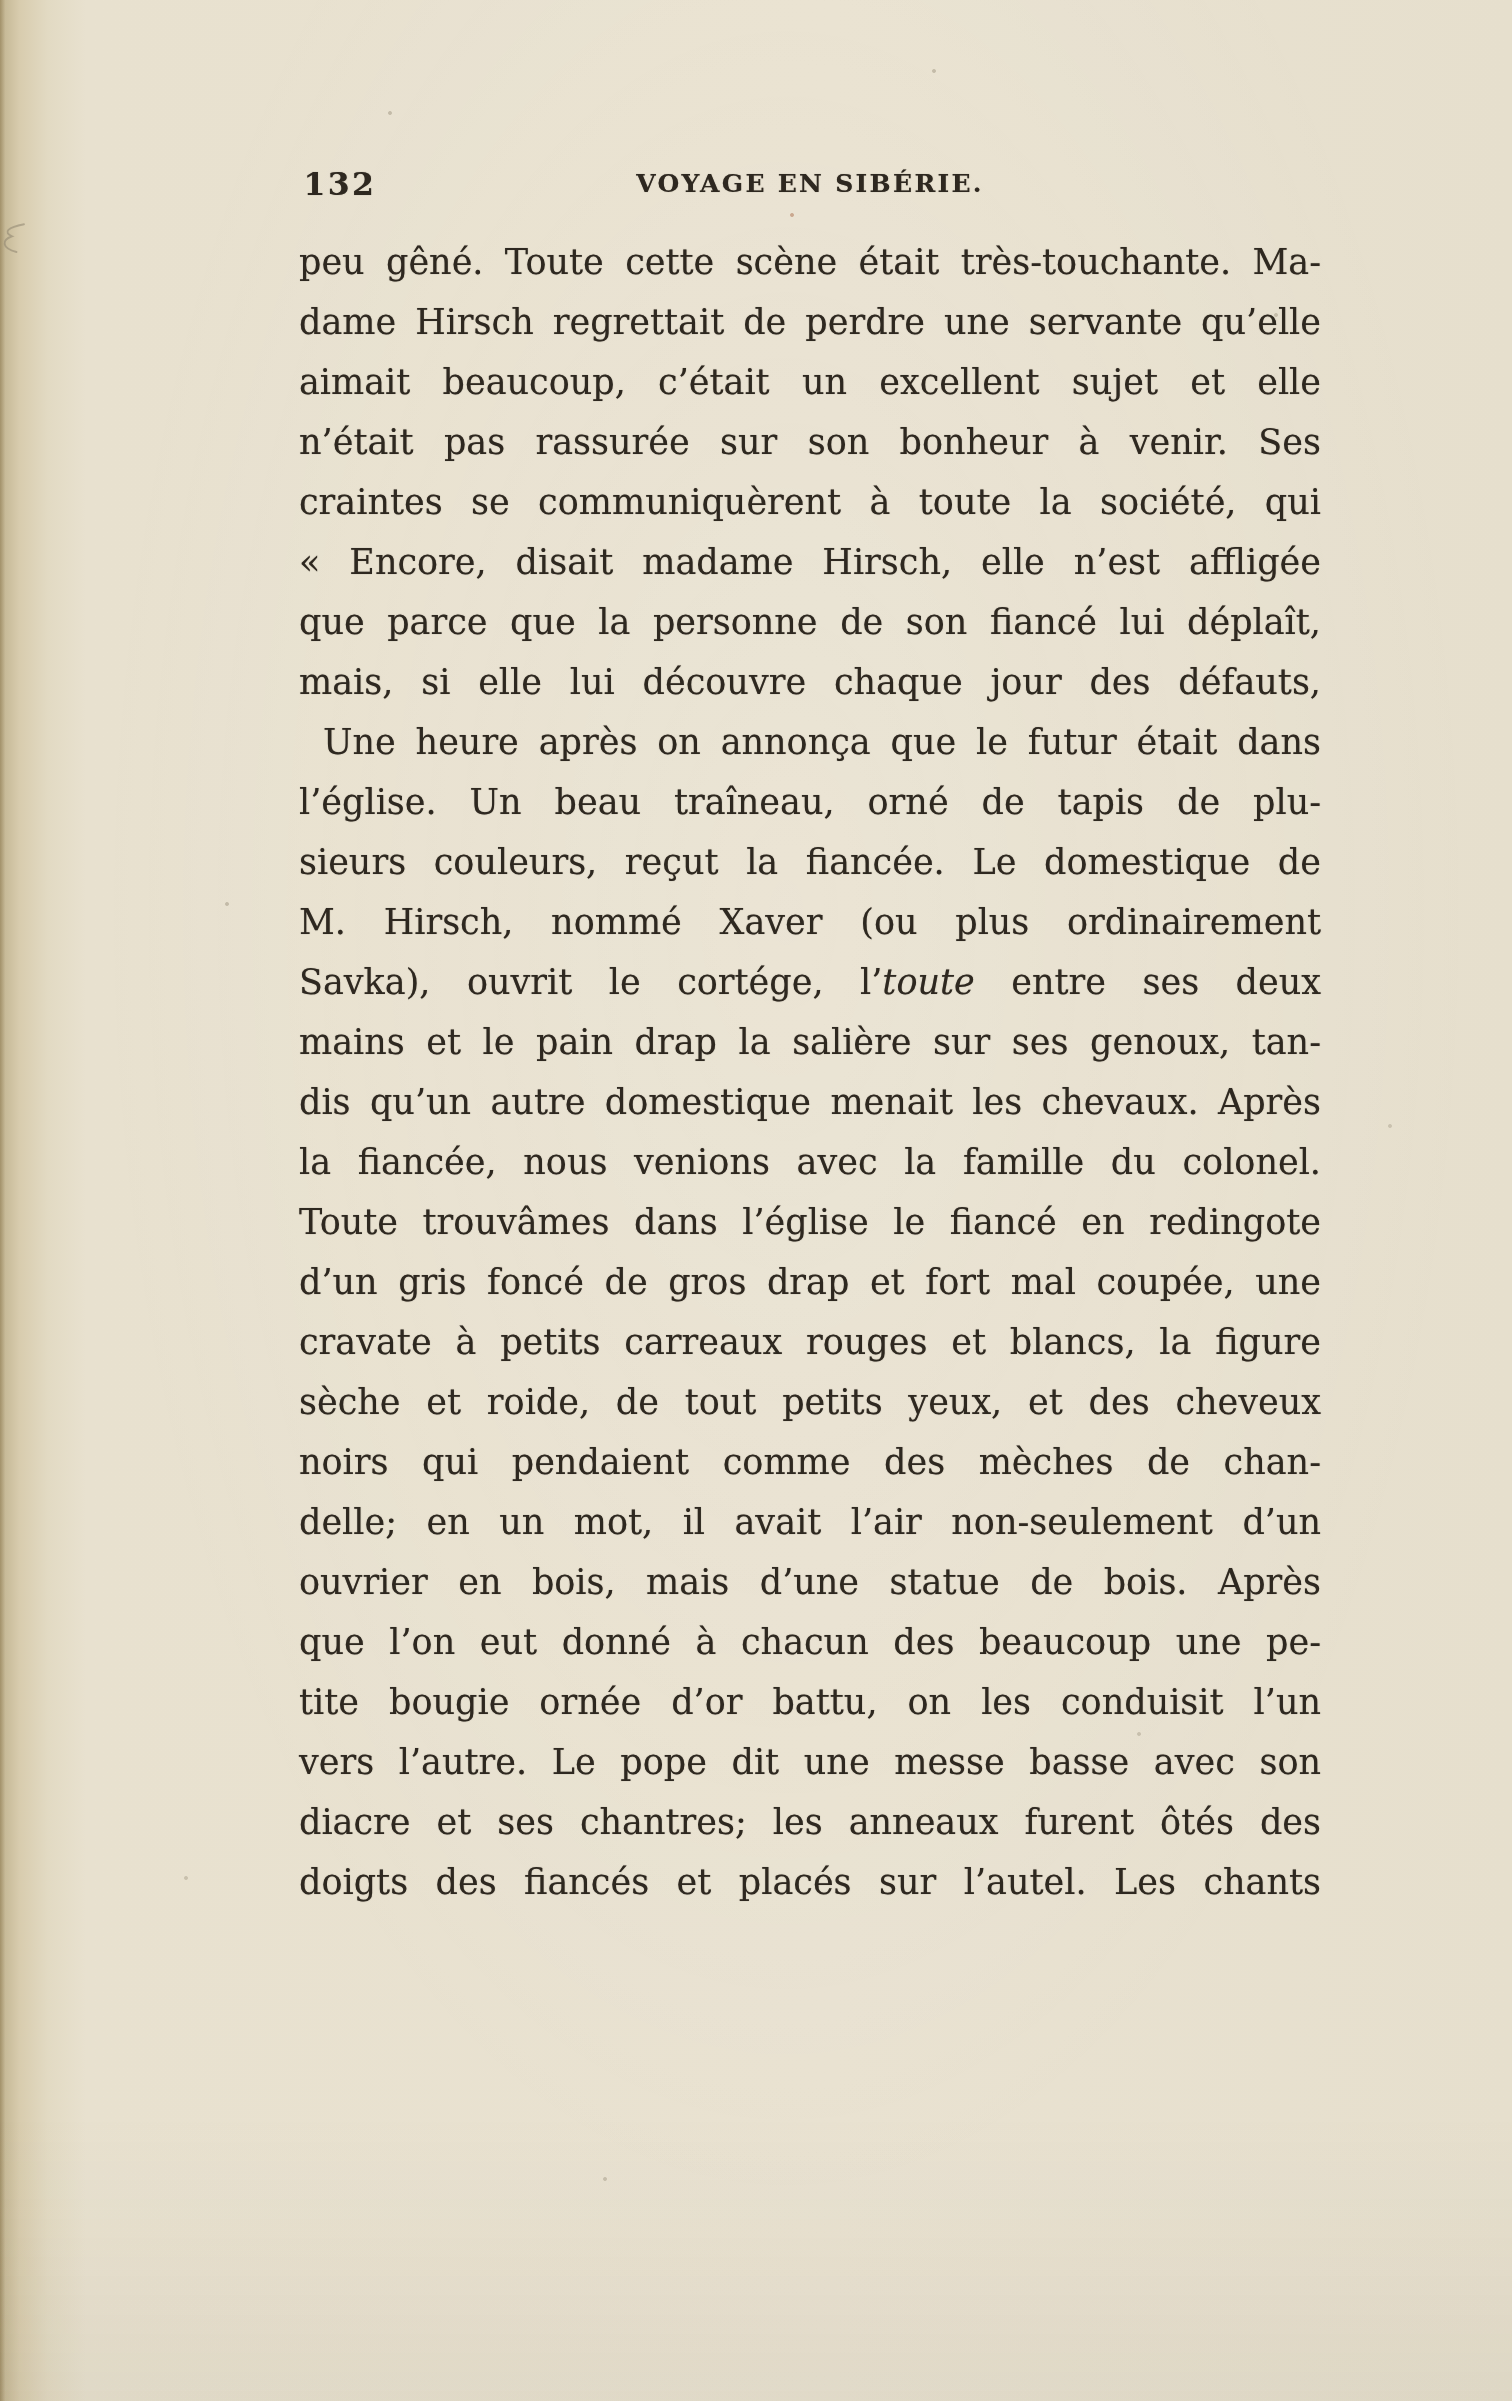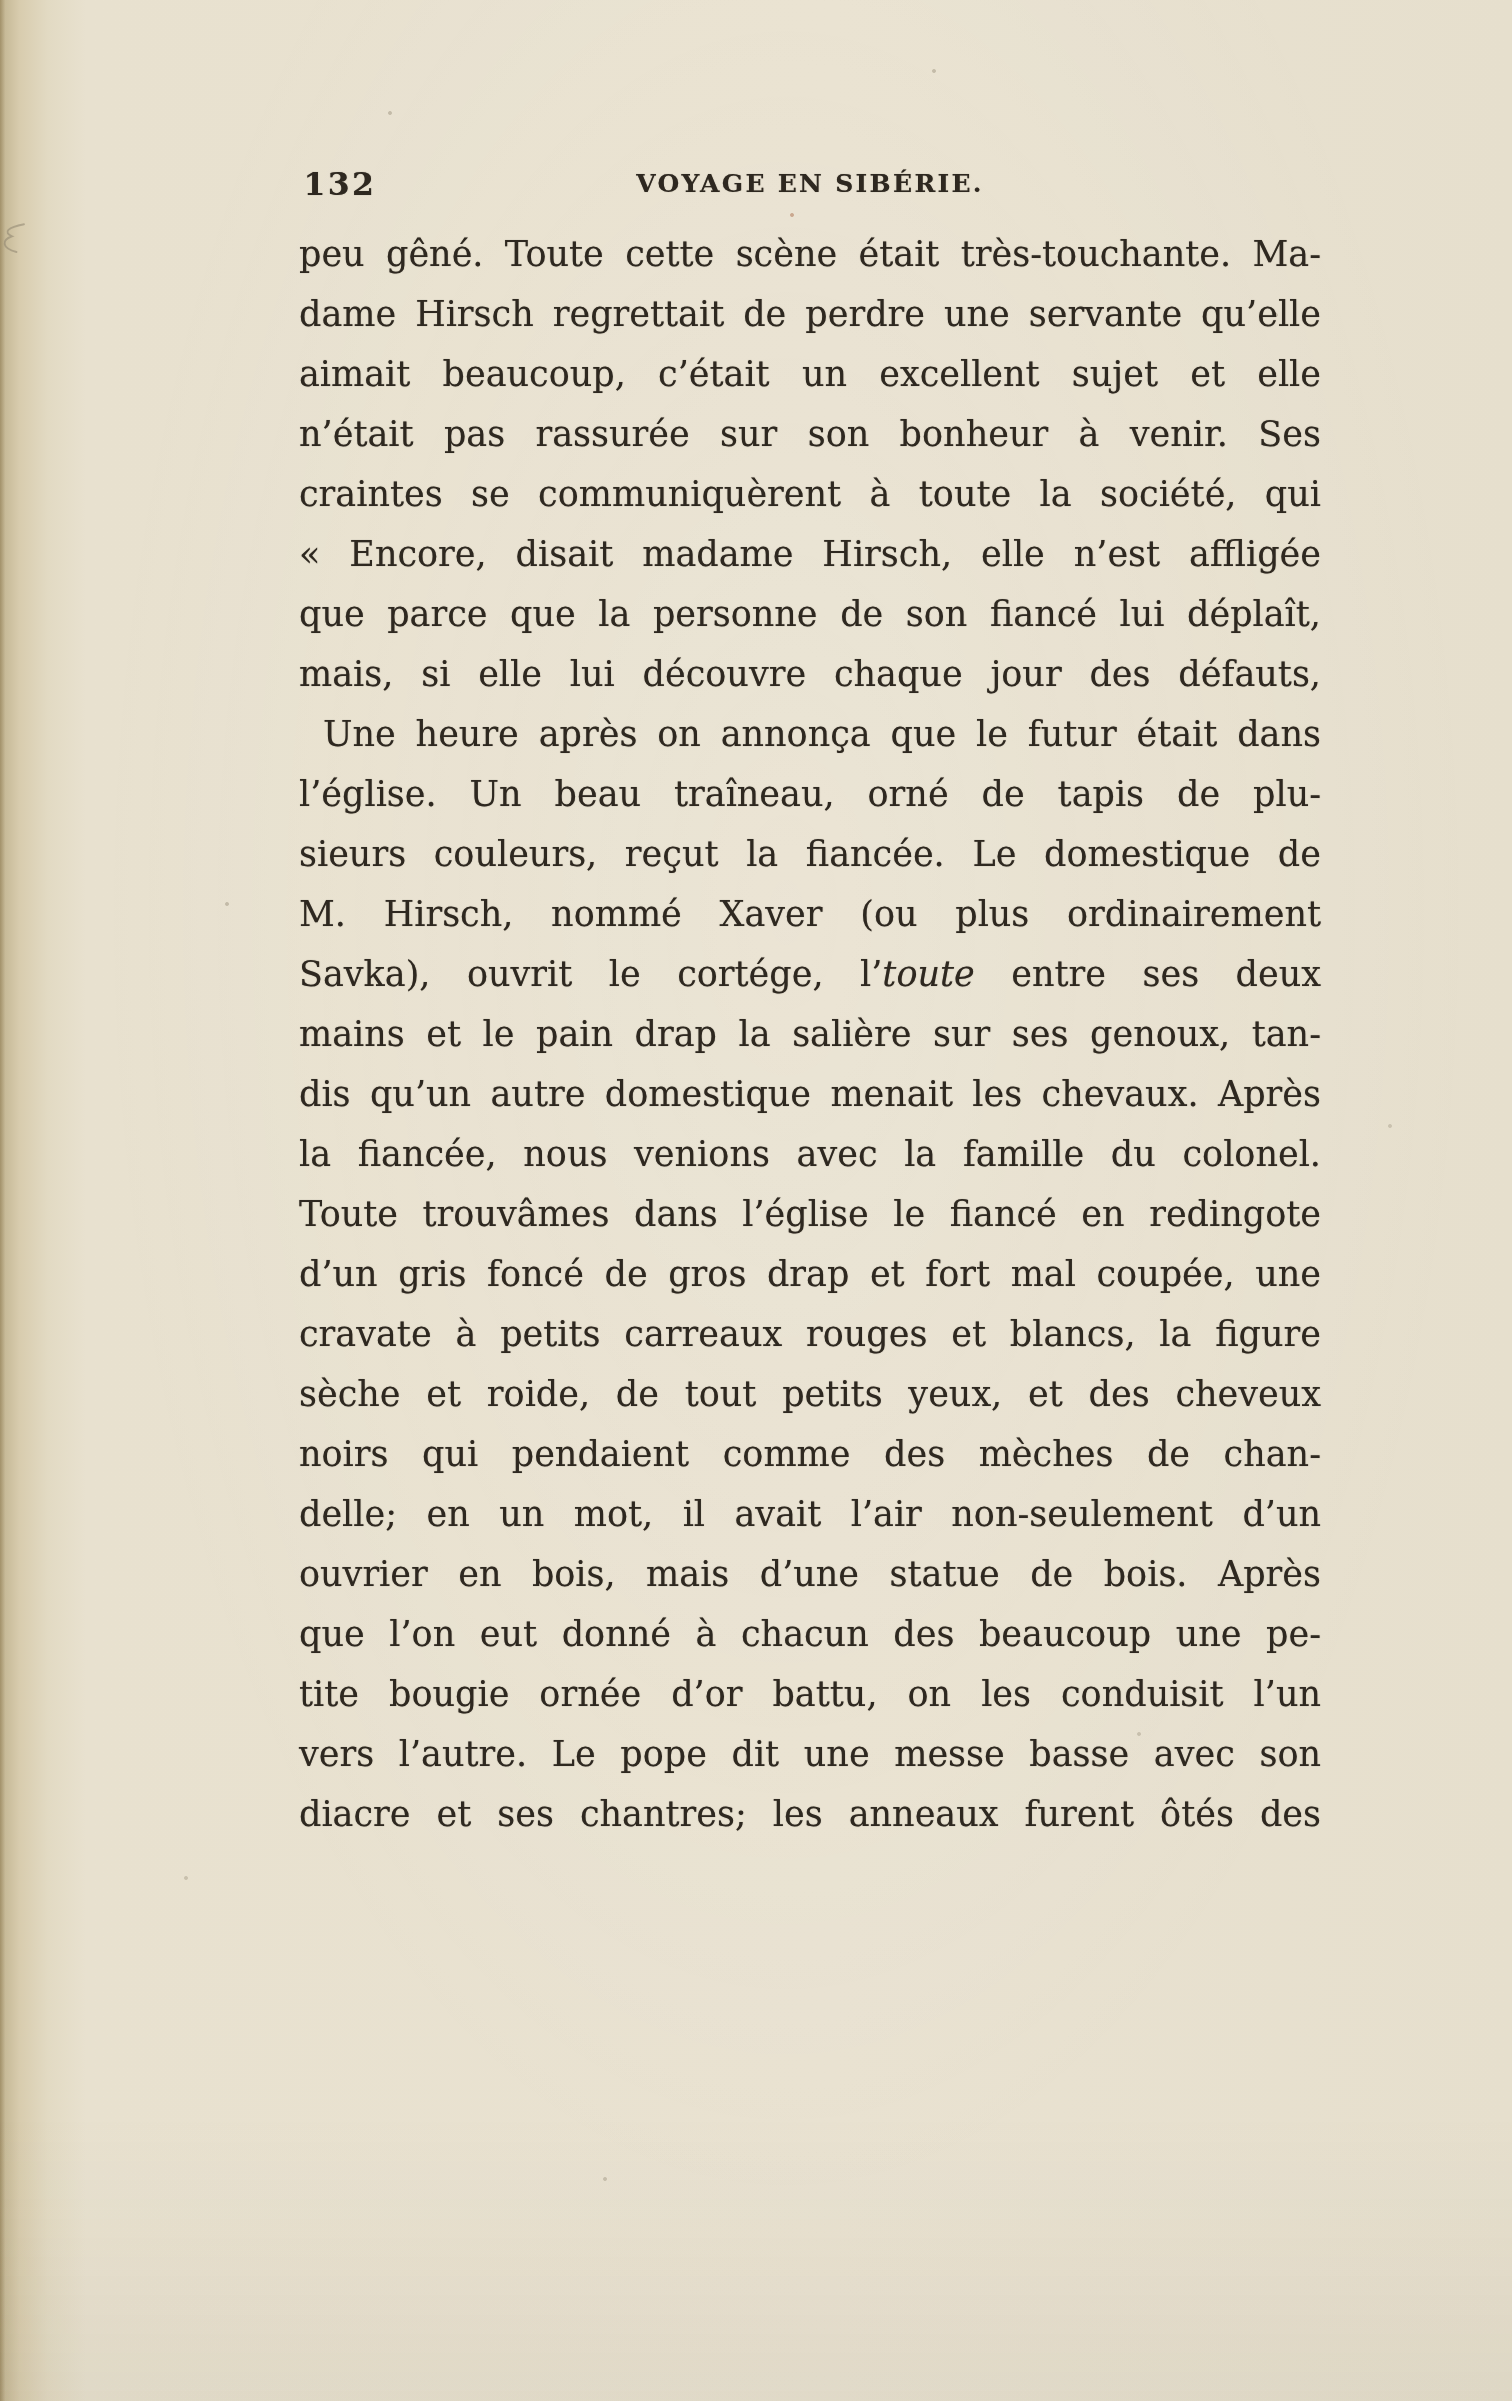--- a/index.html
+++ b/index.html
@@ -38,21 +38,21 @@
   .page-number{
     position:absolute;left:4.5px;top:0;
     font-size:31.5px;letter-spacing:2.3px;
     text-shadow:0 0 0.8px rgba(45,38,28,.55);
   }
   .running-title{
     text-align:center;font-size:25px;letter-spacing:2.3px;
     text-shadow:0 0 0.8px rgba(45,38,28,.55);
   }
   .body-text{
-    position:absolute;left:299px;top:224px;width:1022px;
+    position:absolute;left:299px;top:232px;width:1022px;
     font-size:35px;line-height:60px;
   }
   .line{
     text-align:justify;
     text-align-last:justify;
     text-shadow:0 0 0.9px rgba(45,38,28,.5);
   }
   .line.nojust{text-align-last:left;}
   .line.indent{text-indent:24px;}
   .line i{font-style:italic;}
@@ -93,16 +93,17 @@
       <div class="line">d’un gris foncé de gros drap et fort mal coupée, une</div>
       <div class="line">cravate à petits carreaux rouges et blancs, la figure</div>
       <div class="line">sèche et roide, de tout petits yeux, et des cheveux</div>
       <div class="line">noirs qui pendaient comme des mèches de chan-</div>
       <div class="line">delle; en un mot, il avait l’air non-seulement d’un</div>
       <div class="line">ouvrier en bois, mais d’une statue de bois. Après</div>
       <div class="line">que l’on eut donné à chacun des beaucoup une pe-</div>
       <div class="line">tite bougie ornée d’or battu, on les conduisit l’un</div>
       <div class="line">vers l’autre. Le pope dit une messe basse avec son</div>
       <div class="line">diacre et ses chantres; les anneaux furent ôtés des</div>
+      <div class="line">doigts des fiancés et placés sur l’autel. Les chants</div>
     </div>
 
 </div>
 
 
 </body></html>

